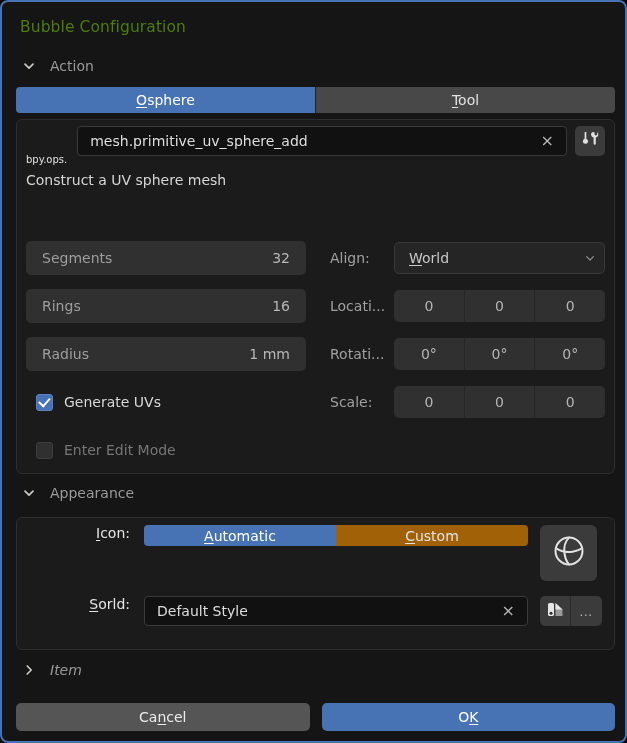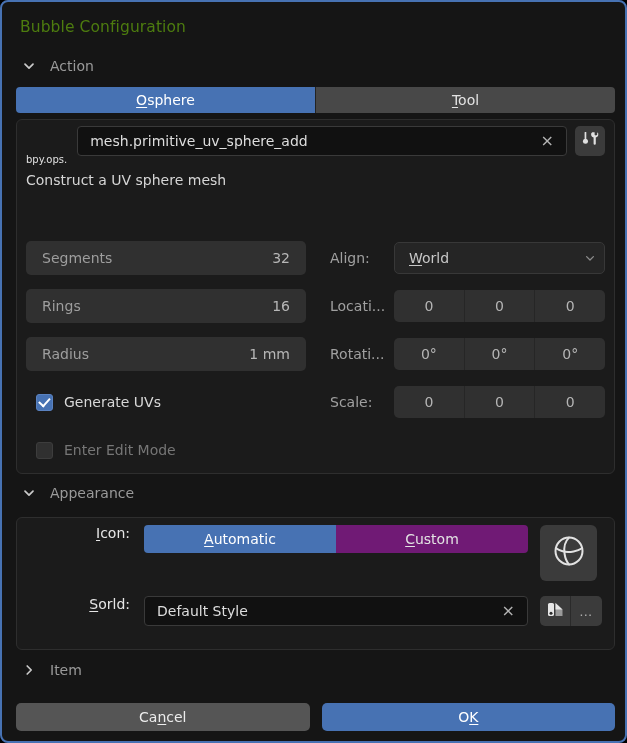--- a/index.html
+++ b/index.html
@@ -267,30 +267,30 @@
     text-align: right;
     padding-right: 14px;
     color: #e6e6e6;
     font-size: 14px;
   }
   .ap-label u { text-decoration: underline; text-underline-offset: 2px; }
 
   .seg-toggle {
     display: flex;
     width: 384px;
-    height: 28px;
+    height: 21px;
     border-radius: 4px;
     overflow: hidden;
   }
   .seg {
     flex: 1;
     display: flex;
     align-items: center;
     justify-content: center;
-    background: #701a75;
+    background: #a16207;
     color: #e3e3e3;
     font-size: 14px;
     cursor: pointer;
   }
   .seg.active { background: #4772b3; color: #ffffff; }
   .seg u { text-decoration: underline; text-underline-offset: 2px; }
 
   .preview-btn {
     width: 57px; height: 56px;
     margin-left: 12px;
@@ -539,21 +539,21 @@
             <circle cx="5" cy="13.2" r="1.5" fill="#2b2b2b"></circle>
             <path d="M9.5 3 L16.5 9.6 L16.5 16 L9.5 16 Z" fill="#9a9a9a"></path>
             <path d="M9.5 3 L16.5 9.6 L9.5 9.6 Z" fill="#e6e6e6"></path>
           </svg>
         </span>
       </div>
       <div class="sb">…</div>
     </div>
   </div>
 
-  <div class="section-head" style="left:14px; top:657px;">
+  <div class="section-head" style="left:14px; top:657px;font-style:italic;">
     <span class="chev">
       <svg width="14" height="14" viewBox="0 0 14 14">
           <path d="M5.2 3 L9.2 7 L5.2 11" fill="none" stroke="currentColor" stroke-width="1.7" stroke-linecap="round" stroke-linejoin="round"></path>
         </svg>
     </span>
     <span class="lbl">Item</span>
   </div>
 
   <div class="btnrow">
     <div class="btn cancel">

